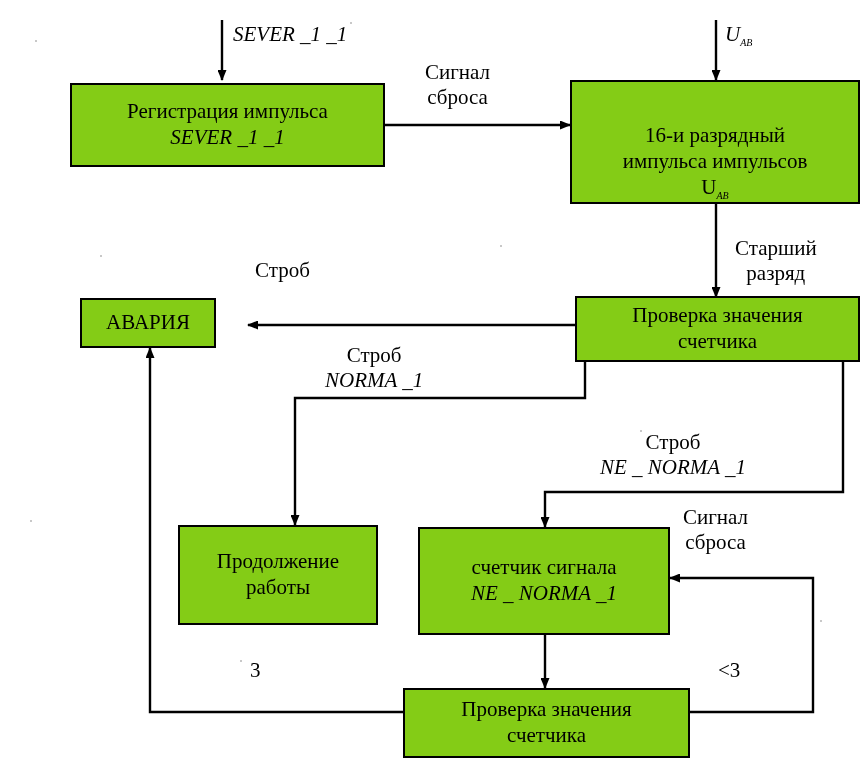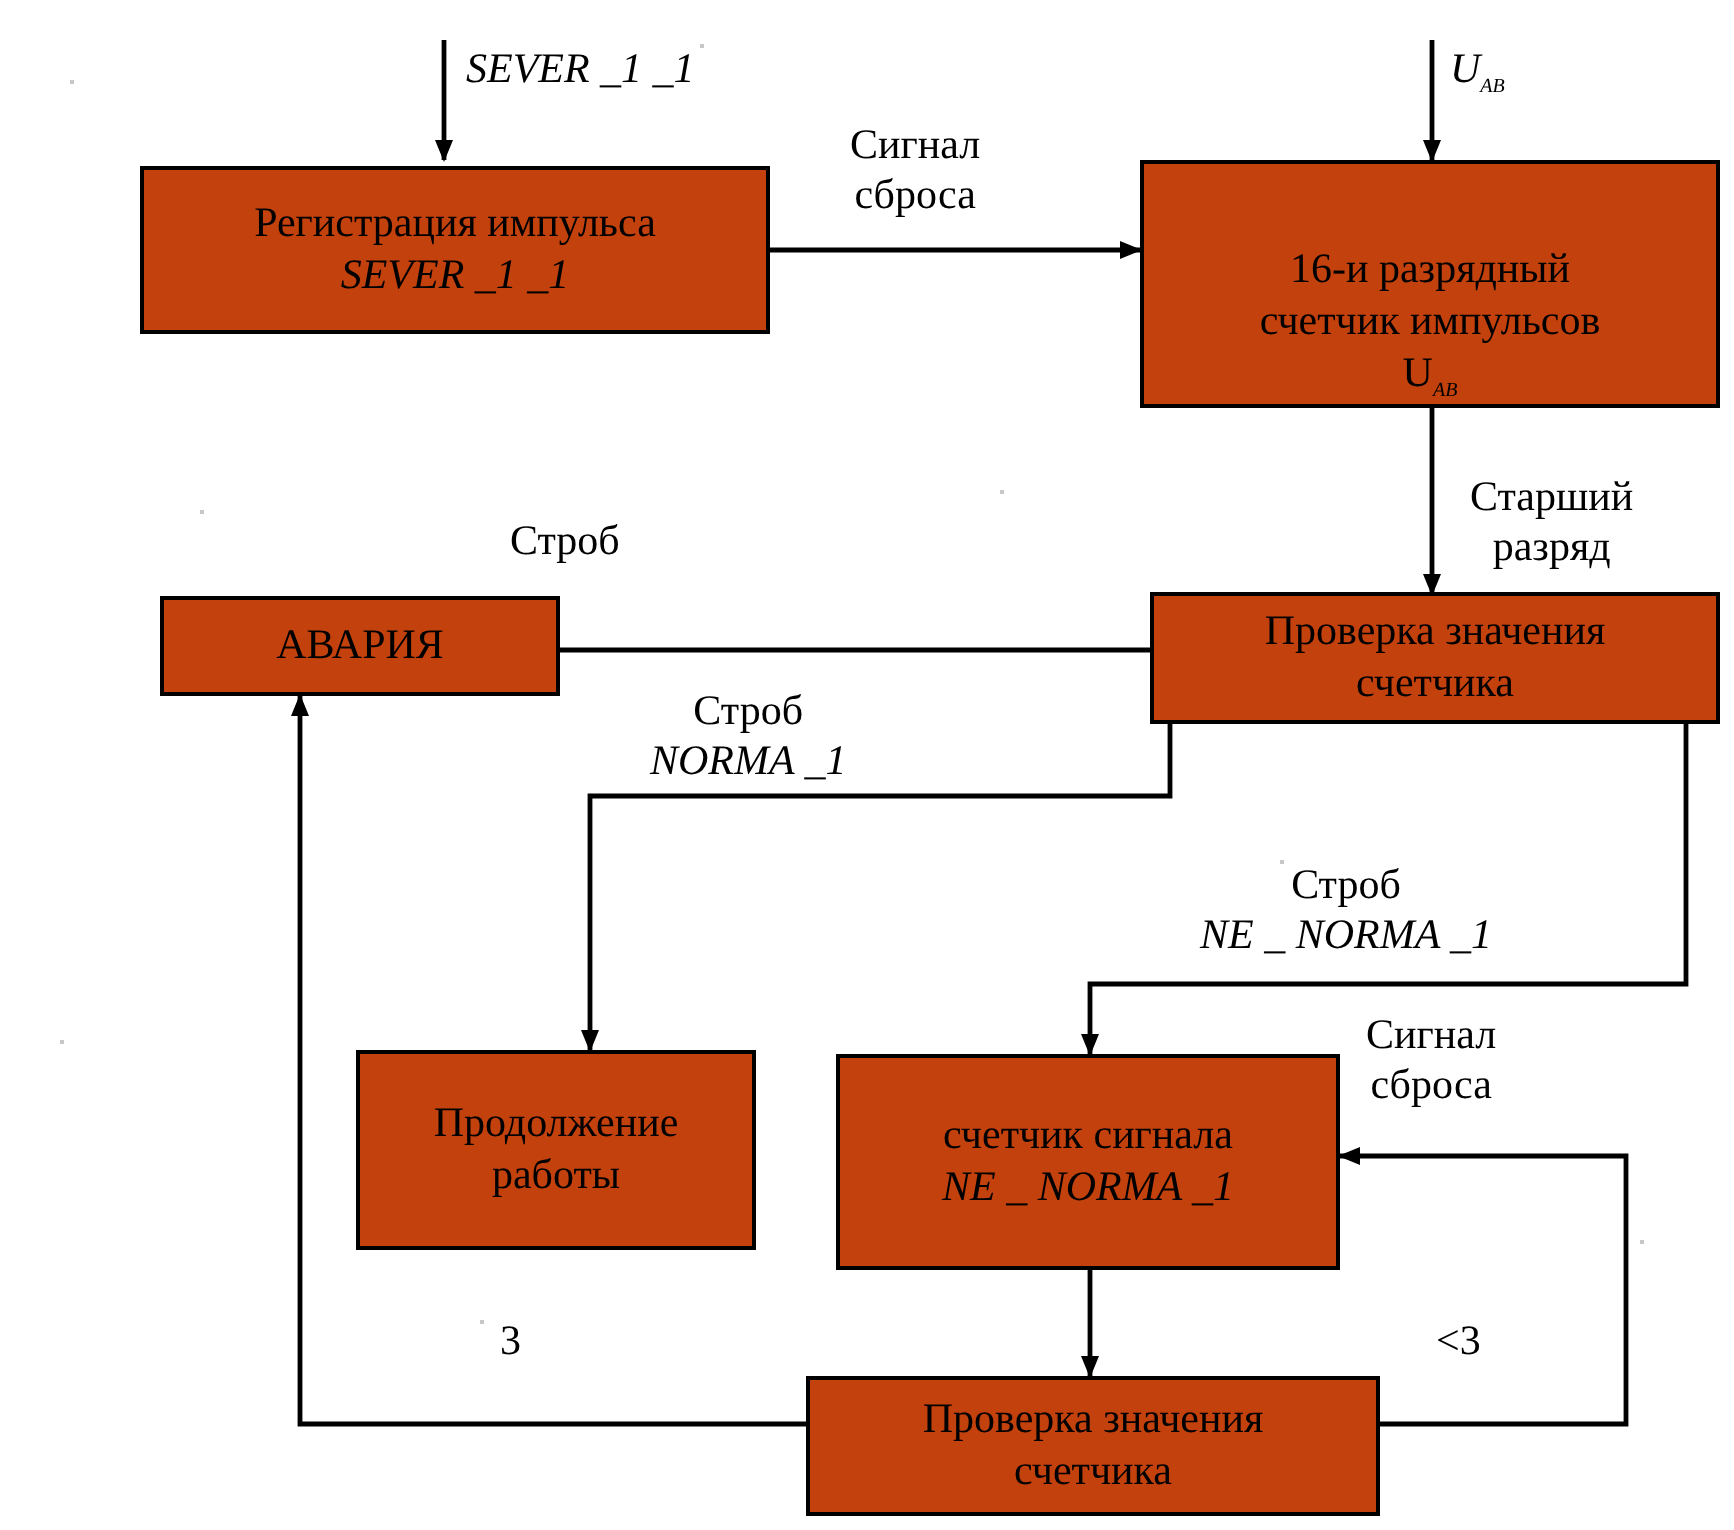--- a/index.html
+++ b/index.html
@@ -12,21 +12,21 @@
     width: 867px;
     height: 765px;
     background: #ffffff;
     font-family: "Liberation Serif", serif;
     color: #000000;
     overflow: hidden;
   }
   .box {
     position: absolute;
     border: 2px solid #000000;
-    background: #c2410c;
+    background: #84cc16;
     box-sizing: border-box;
     display: flex;
     flex-direction: column;
     align-items: center;
     justify-content: center;
     text-align: center;
     line-height: 1.22;
     font-size: 21px;
   }
   .box .line { display: block; white-space: nowrap; }
@@ -103,30 +103,30 @@
     </g>
   </svg>
 
   <div class="box" style="left:70px; top:83px; width:315px; height:84px;">
     <span class="line">Регистрация импульса</span>
     <span class="line italic">SEVER _1 _1</span>
   </div>
 
   <div class="box" style="left:570px; top:80px; width:290px; height:124px;justify-content:flex-end;">
     <span class="line">16-и разрядный</span>
-    <span class="line">счетчик импульсов</span>
+    <span class="line">импульса импульсов</span>
     <span class="line"><span>U</span><span class="sub">AB</span></span>
   </div>
 
   <div class="box" style="left:575px; top:296px; width:285px; height:66px;">
     <span class="line">Проверка значения</span>
     <span class="line">счетчика</span>
   </div>
 
-  <div class="box" style="left:80px; top:298px; width:200px; height:50px;">
+  <div class="box" style="left:80px; top:298px; width:136px; height:50px;">
     <span class="line">АВАРИЯ</span>
   </div>
 
   <div class="box" style="left:178px; top:525px; width:200px; height:100px;">
     <span class="line">Продолжение</span>
     <span class="line">работы</span>
   </div>
 
   <div class="box" style="left:418px; top:527px; width:252px; height:108px;">
     <span class="line">счетчик сигнала</span>

